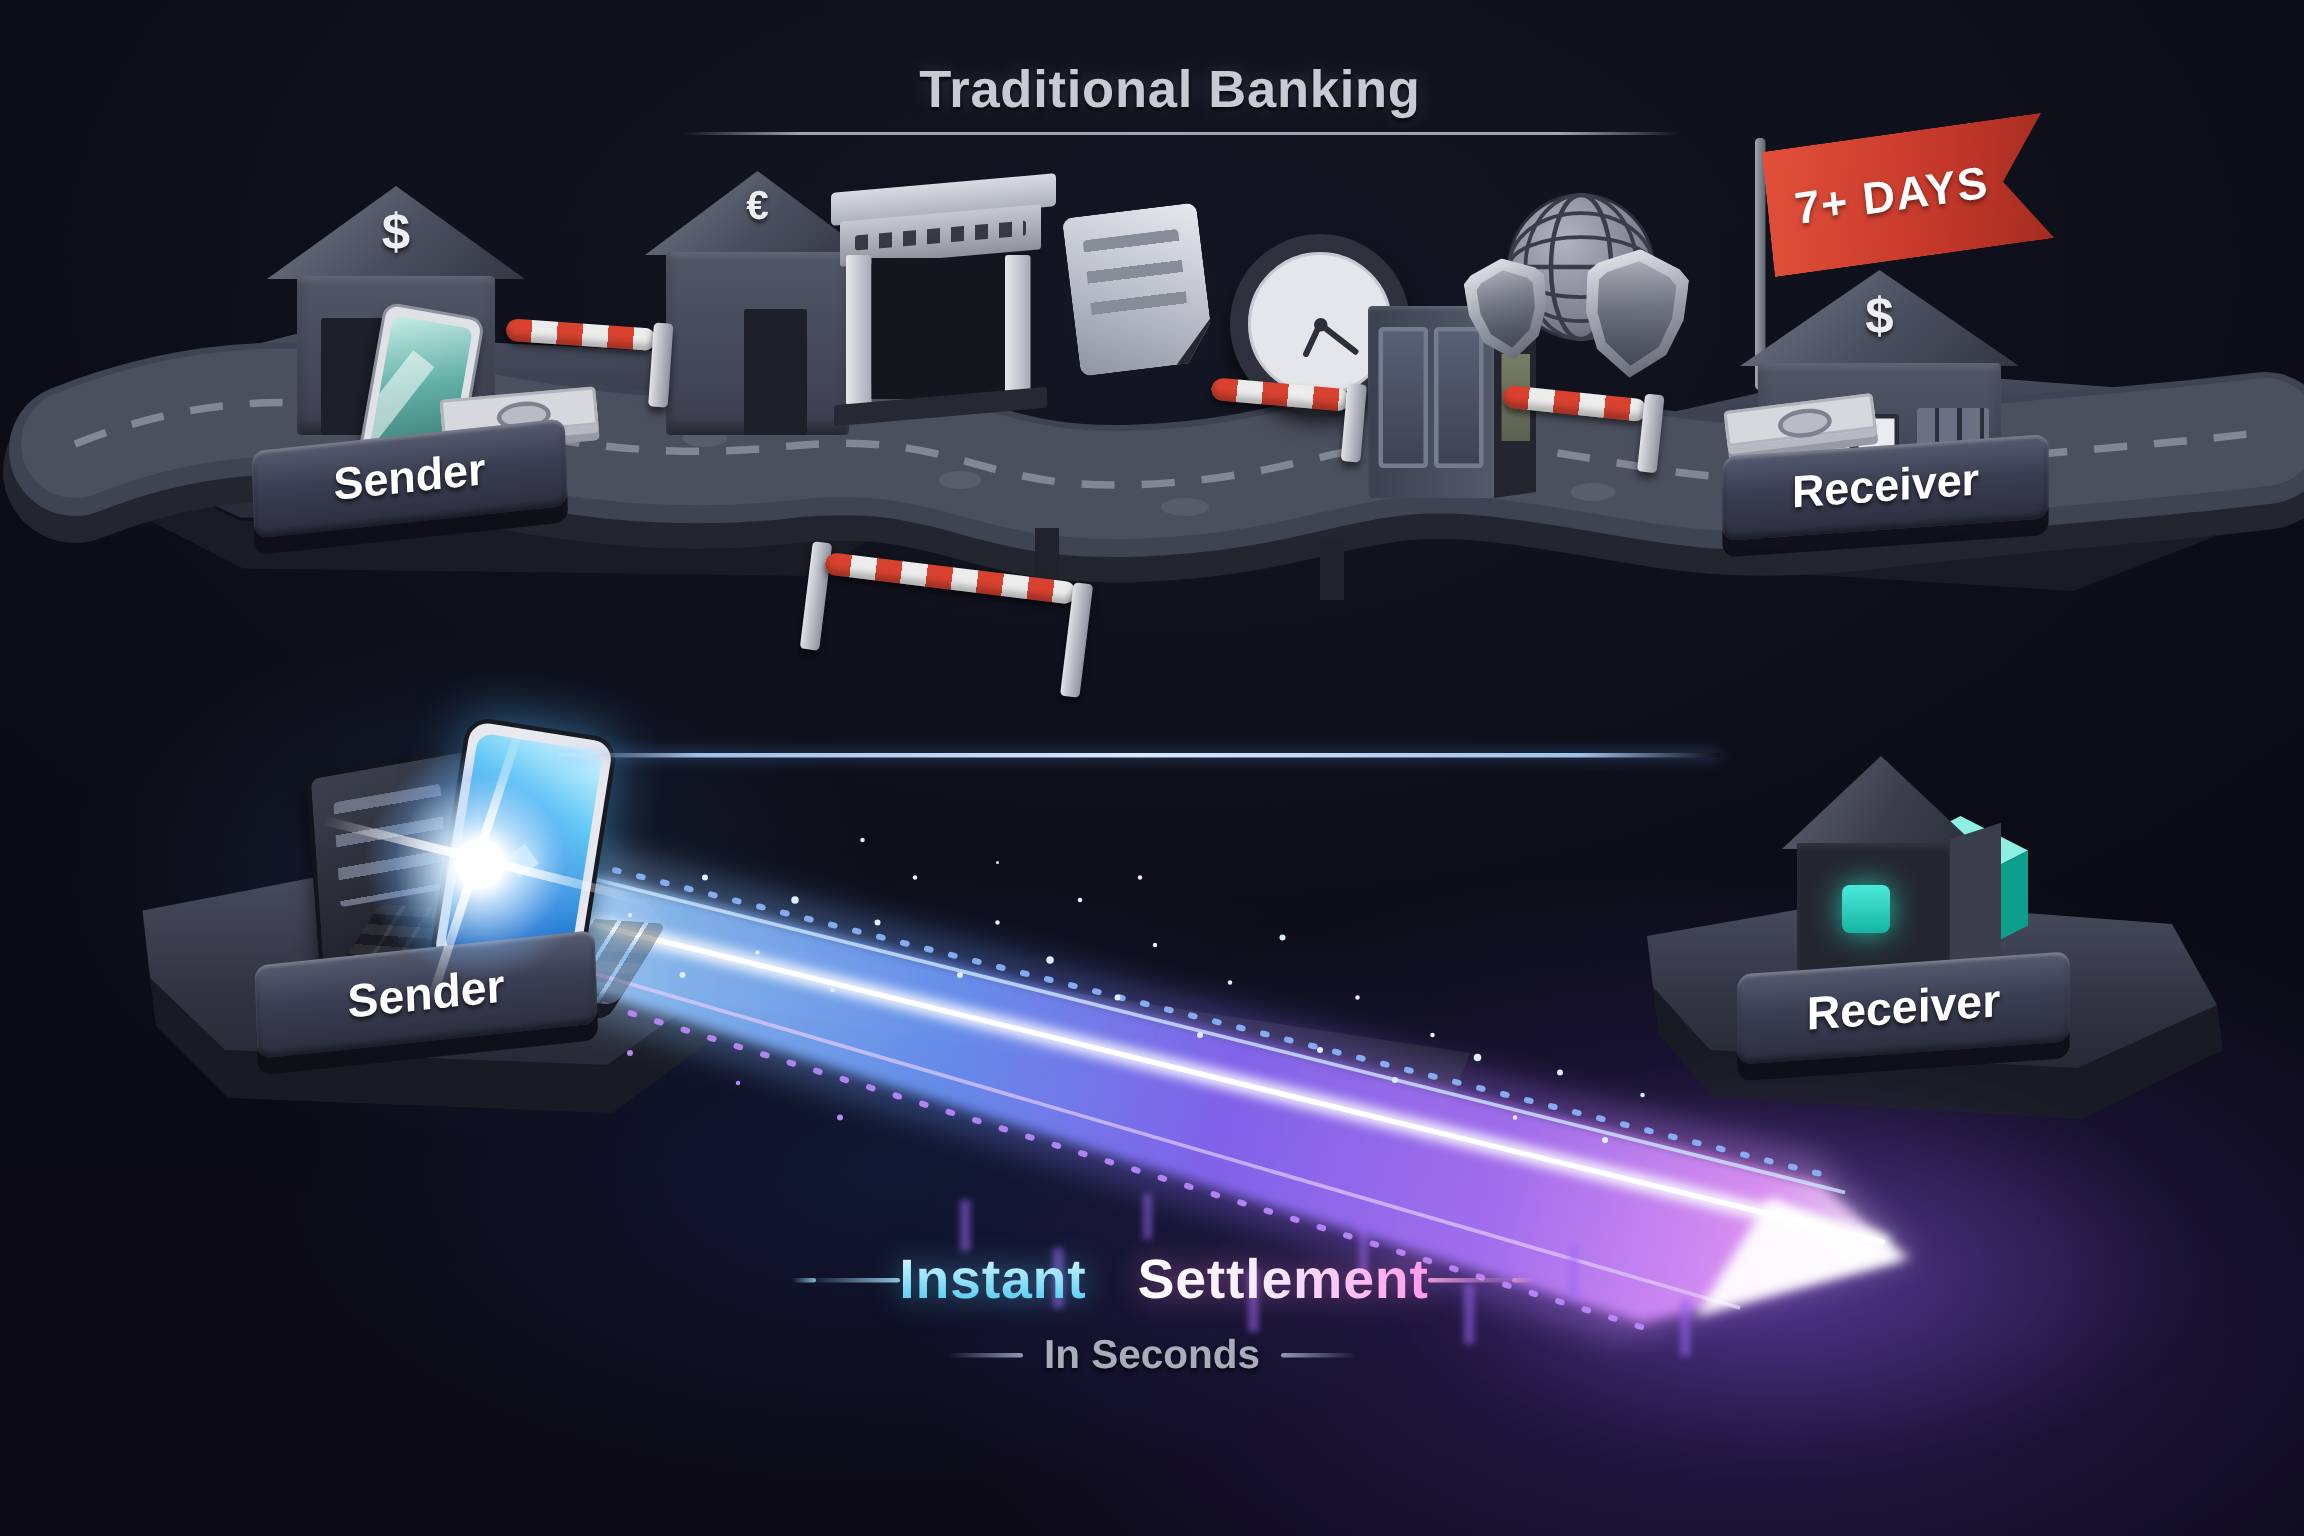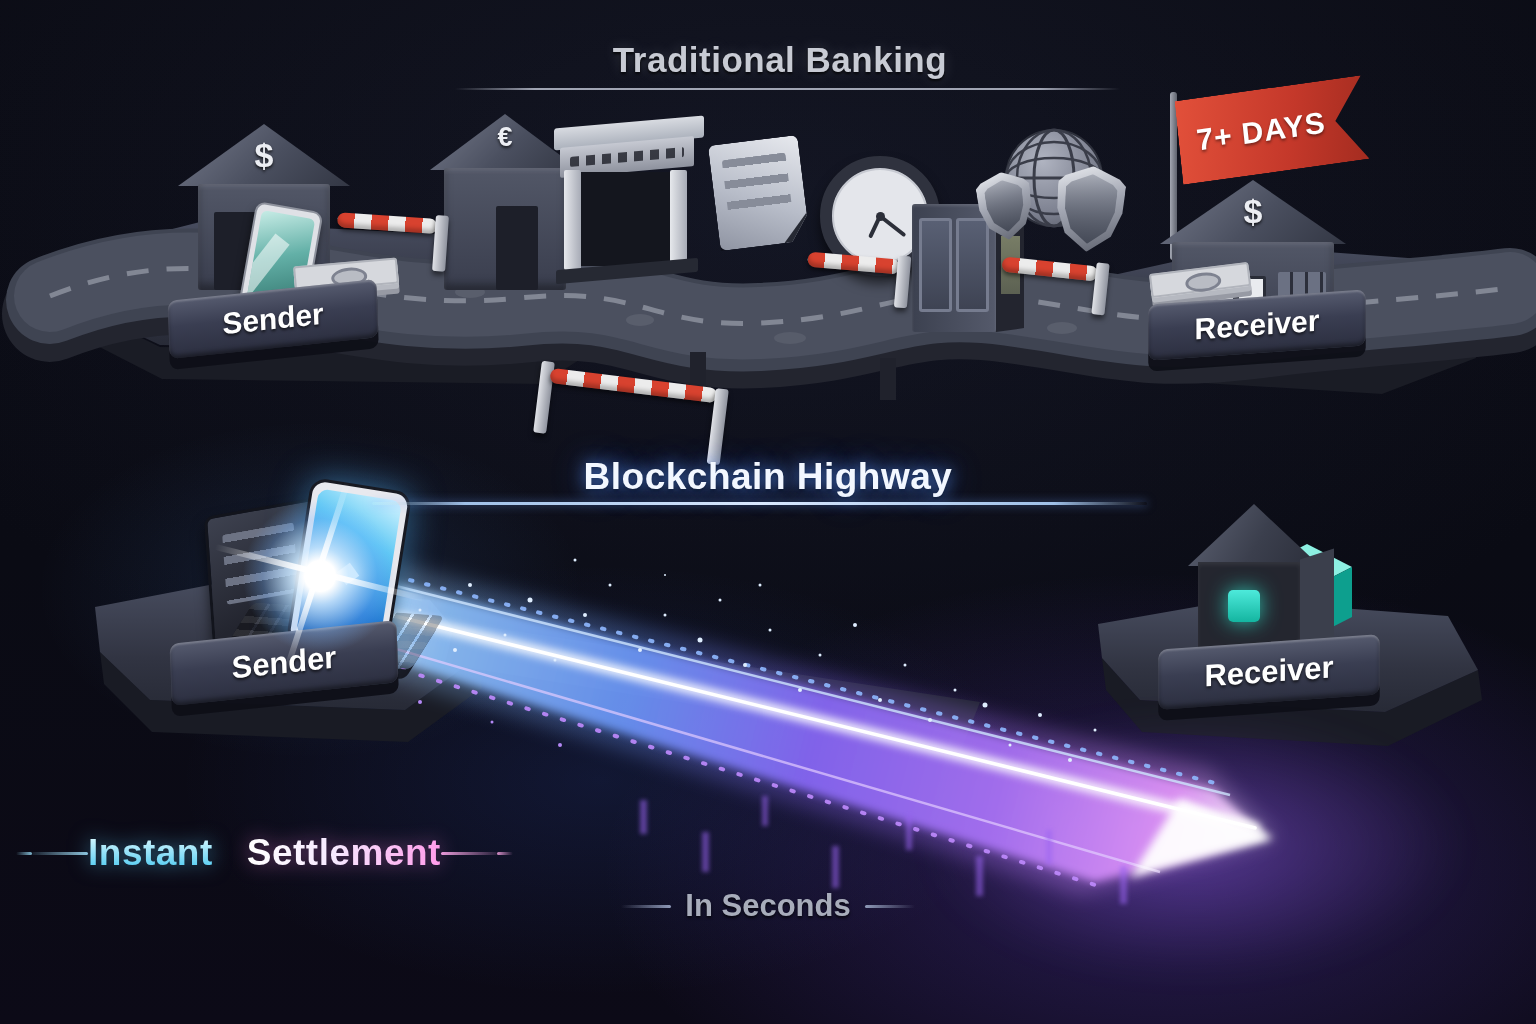--- a/index.html
+++ b/index.html
@@ -190,35 +190,35 @@
   .cube-house .roof{position:absolute;left:0;top:0;width:132px;height:62px;
     clip-path:polygon(50% 0,100% 100%,0 100%);
     background:linear-gradient(120deg,#5f6475 0%,#3b3f4d 55%,#2b2e3a 100%);}
   .cube-house .front{position:absolute;left:10px;top:58px;width:102px;height:90px;background:#24262f;
     box-shadow:inset 0 3px 4px rgba(255,255,255,.07);}
   .cube-house .sideface{position:absolute;left:112px;top:50px;width:34px;height:90px;background:#3b3f4c;transform:skewY(-18deg);}
   .cube-house .tealwin{position:absolute;left:40px;top:86px;width:32px;height:32px;border-radius:5px;
     background:linear-gradient(180deg,#4deadb 0%,#14b5a0 100%);box-shadow:0 0 20px rgba(47,217,194,.85);}
 
   
-  .headline{left:0;right:0;top:832px;z-index:7;display:flex;align-items:center;justify-content:flex-start;padding-left:16px;}
+  .headline{left:0;right:0;top:832px;z-index:7;display:flex;align-items:center;justify-content:center;padding-left:16px;}
   .headline .txt{font-size:37px;font-weight:bold;letter-spacing:.5px;}
   .hl1{background:linear-gradient(180deg,#d9f8ff 10%,#56cdf2 85%);
     -webkit-background-clip:text;background-clip:text;color:transparent;
     filter:drop-shadow(0 0 10px rgba(90,205,255,.55));}
   .hl2{background:linear-gradient(90deg,#ffffff 0%,#f6e9ff 45%,#ff9bea 100%);
     -webkit-background-clip:text;background-clip:text;color:transparent;
     filter:drop-shadow(0 0 10px rgba(255,130,235,.45));margin-left:34px;}
   .dash{height:3px;border-radius:2px;}
   .d-cyan-s{width:16px;background:linear-gradient(90deg,rgba(120,190,220,0),#7fb7cf);}
   .d-cyan-l{width:56px;background:linear-gradient(90deg,rgba(120,190,220,.1),#8fc3da);}
   .d-pink-l{width:56px;background:linear-gradient(90deg,#e79bd8,rgba(230,150,215,.1));}
   .d-pink-s{width:16px;background:linear-gradient(90deg,#d78fc8,rgba(215,140,200,0));}
   .subheadline{left:0;right:0;top:888px;z-index:7;display:flex;align-items:center;justify-content:center;gap:14px;}
-  .subheadline .txt{font-size:31px;font-weight:bold;color:#a8adbb;text-shadow:0 2px 3px rgba(0,0,0,.7);}
+  .subheadline .txt{font-size:27px;font-weight:bold;color:#a8adbb;text-shadow:0 2px 3px rgba(0,0,0,.7);}
   .d-gray-l{width:50px;background:linear-gradient(90deg,rgba(150,160,190,0),#8f9ab8);}
   .d-gray-r{width:50px;background:linear-gradient(90deg,#8f9ab8,rgba(150,160,190,0));}
 </style>
 </head>
 <body>
 
 <div id="canvas">
 
   <svg id="scene" width="1536" height="1024" viewBox="0 0 1536 1024">
     <defs>
@@ -452,21 +452,20 @@
     <div class="body"></div>
     <div class="door"></div>
     <div class="door2"></div>
     <div class="windows"></div>
   </div>
   <div class="abs cash cash-right"></div>
 
   <div class="abs plate plate-sender-top">Sender</div>
   <div class="abs plate plate-receiver-top">Receiver</div>
 
-  <div class="abs title-bottom">Blockchain Highway</div>
   <div class="abs underline-bottom"></div>
 
   <div class="abs laptop">
     <div class="lscreen"></div>
     <div class="lbase"></div>
   </div>
   <div class="abs phone-bottom">
     <div class="screen"></div>
     <div class="chip"></div>
   </div>

